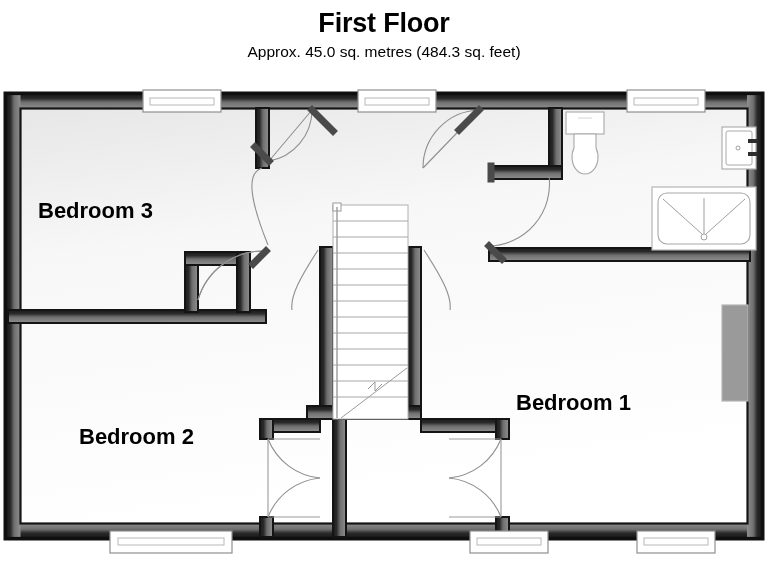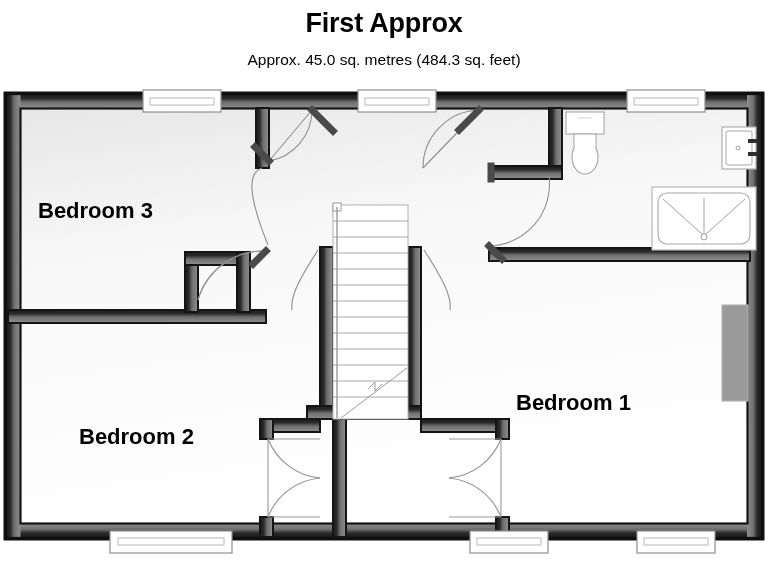--- a/index.html
+++ b/index.html
@@ -29,21 +29,21 @@
   .plan-title {
     margin: 0;
     padding-top: 8px;
     font-size: 27px;
     font-weight: bold;
     color: #000000;
     letter-spacing: -0.2px;
     font-family: "Liberation Sans", sans-serif;
   }
   .plan-subtitle {
-    margin: 8px;
+    margin: 0;
     padding-top: 4px;
     font-size: 15.5px;
     font-weight: normal;
     color: #000000;
     font-family: "Liberation Sans", sans-serif;
   }
   svg.floorplan {
     position: absolute;
     top: 0;
     left: 0;
@@ -57,21 +57,21 @@
     fill: #000000;
     font-size: 22px;
   }
 </style>
 </head>
 <body>
 
 <div id="plan-root">
 
   <div class="header">
-    <div class="plan-title">First Approx</div>
+    <div class="plan-title">First Floor</div>
     <div class="plan-subtitle">Approx. 45.0 sq. metres (484.3 sq. feet)</div>
   </div>
 
   <svg class="floorplan" viewBox="0 0 768 576">
     <defs>
       <linearGradient id="wallGradV" x1="0" y1="0" x2="0" y2="1">
         <stop offset="0%" stop-color="#1b1b1b"></stop>
         <stop offset="28%" stop-color="#2a2a2a"></stop>
         <stop offset="55%" stop-color="#6f6f6f"></stop>
         <stop offset="100%" stop-color="#8f8f8f"></stop>

